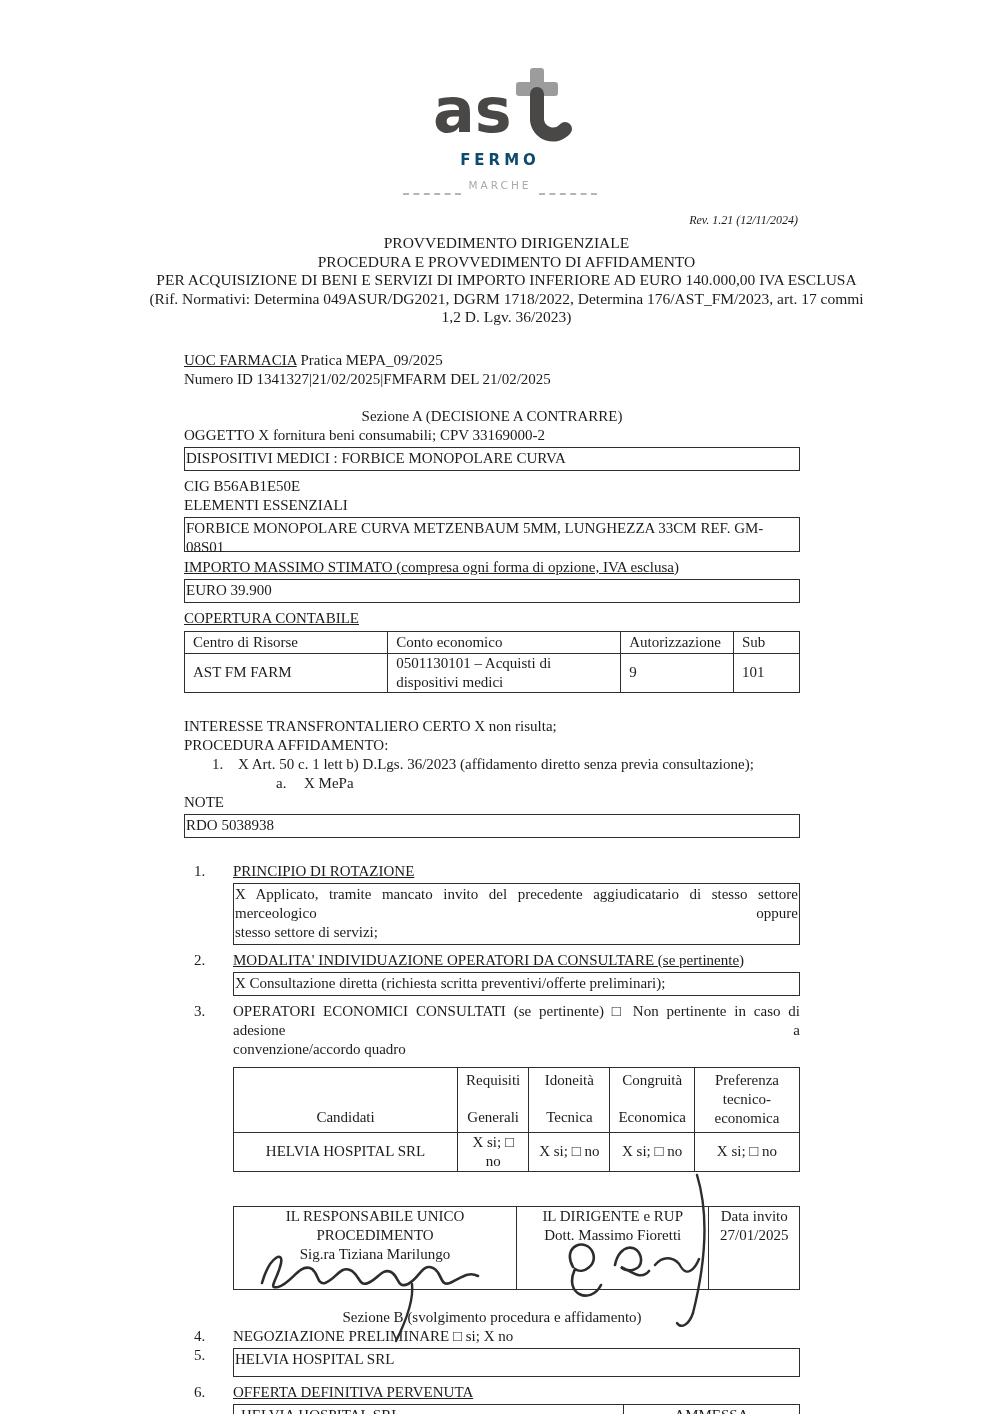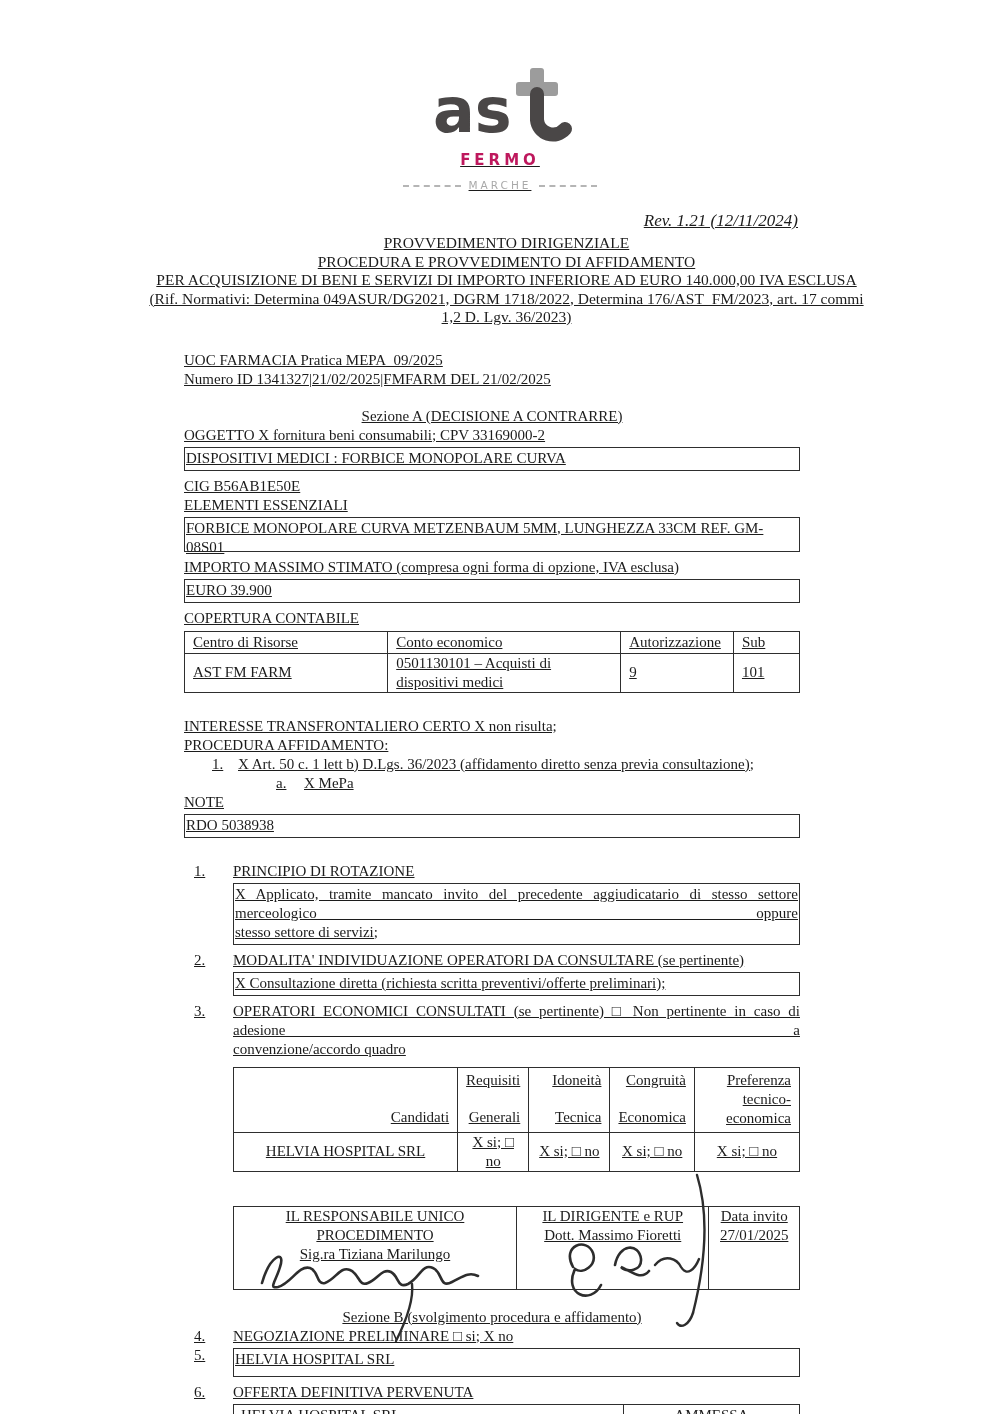--- a/index.html
+++ b/index.html
@@ -1,31 +1,31 @@
 <!DOCTYPE html>
 <html><head>
 <meta charset="utf-8">
 <style>
   html,body { margin:0; padding:0; background:#ffffff; }
   .page {
     position:relative; width:828px; height:1414px; margin:0 auto;
     background:#ffffff; color:#1c1c1c; overflow:hidden;
-    font-family:"Liberation Serif", serif; font-size:15px; line-height:19px;text-decoration:underline;
+    font-family:"Liberation Serif", serif; font-size:15px; line-height:19px;
   }
   
   .logo-wrap { padding-top:68px; text-align:center; }
   .logo-mark svg { overflow:visible; }
   .logo-city { font-family:"DejaVu Sans", sans-serif; font-weight:bold; font-size:15px;
-               letter-spacing:4px; color:#be185d; margin-top:2px; }
-  .logo-region { display:flex; align-items:center; justify-content:center; gap:8px;
+               letter-spacing:4px; color:#0c4a6e; margin-top:2px; }
+  .logo-region { display:flex; align-items:flex-end; justify-content:center; gap:8px;
                  margin-top:6px; color:#a9a9a9; font-family:"DejaVu Sans", sans-serif;
                  font-size:10.5px; letter-spacing:3px; }
   .logo-region .dash { width:58px; border-top:2px dashed #b5b5b5; height:0; }
   
-  .rev { text-align:right; padding-right:116px; font-style:italic; font-size:17px; margin-top:16px; }
+  .rev { text-align:right; padding-right:116px; font-style:italic; font-size:12px; margin-top:16px; }
   .titles { text-align:center; font-size:15.5px; line-height:18.5px; margin-top:4px;padding-left:13px; }
   
   .content { margin:0 114px 0 98px; }
   .line { margin:0; }
   .u { text-decoration:underline; }
   .mt6 { margin-top:6px; } .mt18 { margin-top:18px; } .mt24 { margin-top:24px; }
   .center { text-align:center; }
   .box { border:1.4px solid #2e2e2e; padding:1px 1px 2px; margin-top:2px; }
   .box.tall { height:30px; box-sizing:content-box; }
   table { border-collapse:collapse; }
@@ -33,21 +33,21 @@
   .cop-table { width:100%; margin-top:3px; }
   .cop-table td { height:21px; }
   
   .item { display:flex; align-items:flex-start; }
   .item .num { width:49px; flex:0 0 49px; padding-left:10px; box-sizing:border-box; }
   .item .body { flex:1; }
   .just { text-align:justify; text-align-last:justify; }
   
   .cand-table { width:100%; margin-top:8px; }
   .cand-table td { text-align:center; }
-  .cand-h { height:56px; display:flex; flex-direction:column; justify-content:space-between; padding:3px 0 5px;text-align:right; }
+  .cand-h { height:56px; display:flex; flex-direction:column; justify-content:space-between; padding:3px 0 5px; }
   .cand-row td { height:31px; }
   
   .sig-table { width:100%; margin-top:34px; }
   .sig-table td { vertical-align:top; text-align:center; height:82px; position:relative; }
   .sig-table svg { overflow:visible; position:absolute; }
   .sig1 { left:18px; top:34px; }
   .sig2 { left:30px; top:30px; }
   
   .split-box { display:flex; border:1.4px solid #2e2e2e; margin-top:2px; height:32px; }
   .split-box .cell-l { flex:0 0 69%; border-right:1.4px solid #2e2e2e; padding:1px 7px; box-sizing:border-box; }

